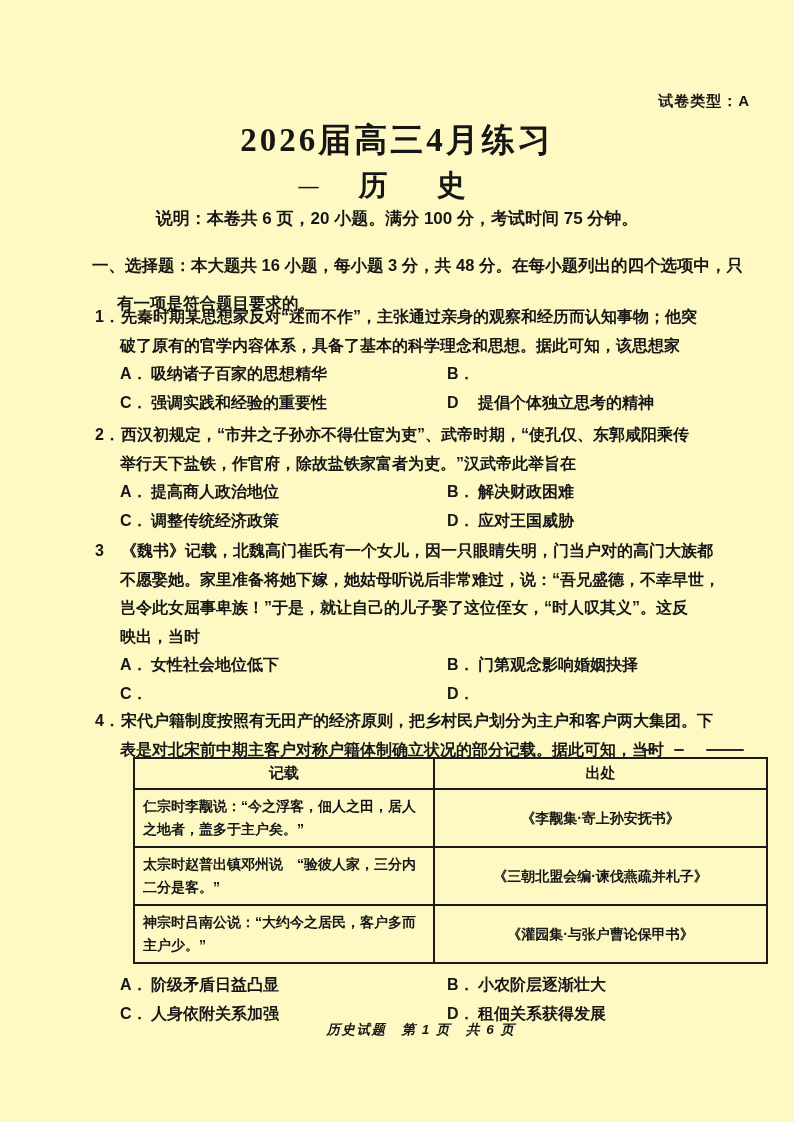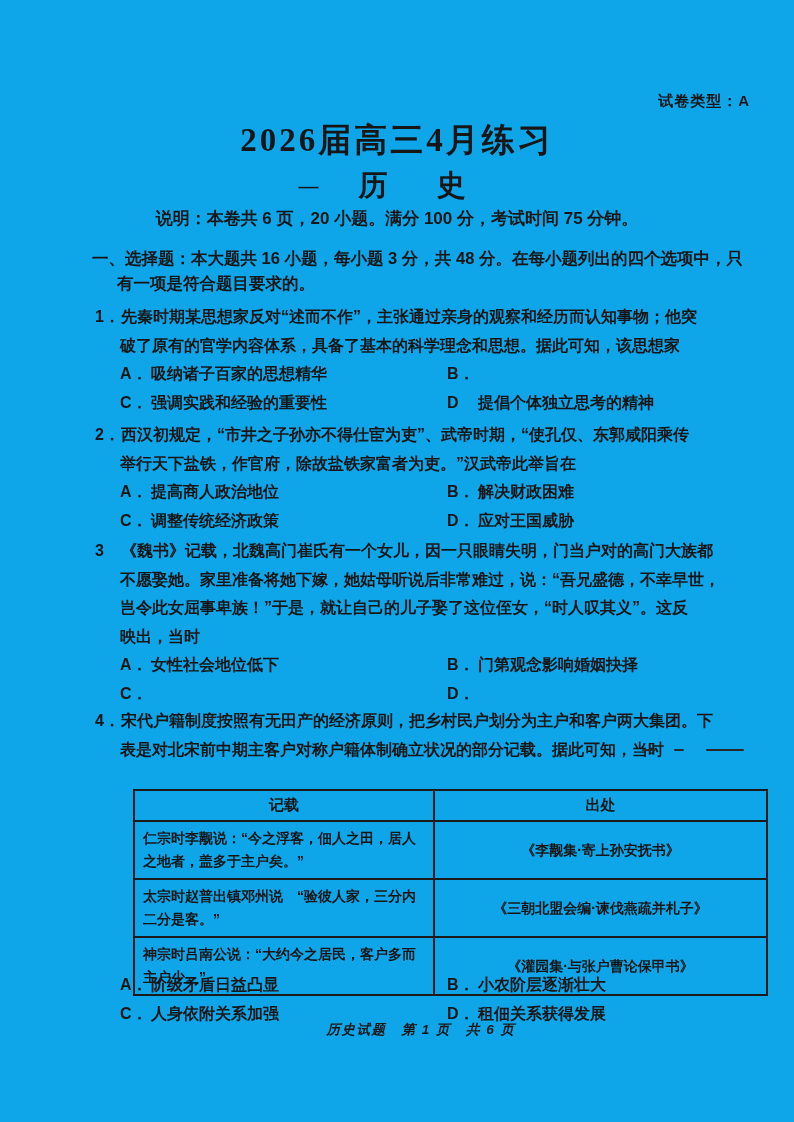--- a/index.html
+++ b/index.html
@@ -1,52 +1,52 @@
 <!DOCTYPE html>
 <html><head>
 <meta charset="utf-8">
 <style>
   html,body { margin:0; padding:0; background:#ffffff; }
   .page {
-    position:relative; width:794px; height:1122px; background:#0ea5e9;
+    position:relative; width:794px; height:1122px; background:#fef9c3;
     font-family:"Liberation Sans", sans-serif; font-weight:700; color:#161616;
     overflow:hidden;
   }
   .paper-type { position:absolute; top:92px; right:44px; font-size:15px; letter-spacing:1px; }
   .title {
     position:absolute; top:118px; left:0; right:0; text-align:center;
     font-family:"Liberation Serif", serif; font-size:33px; letter-spacing:3px;
   }
   .subtitle {
     position:absolute; top:166px; left:0; right:0;
     display:flex; justify-content:center; align-items:center;
     font-family:"Liberation Serif", serif; font-size:29px;
     transform:translateX(-10px);
   }
   .subtitle .dash { font-size:20px; margin-right:40px; }
   .subtitle .sub-text { letter-spacing:10px; }
   .instructions { position:absolute; top:207px; left:0; right:0; text-align:center; font-size:17px; }
   .section-heading {
     position:absolute; top:246px; left:92px; width:672px;
-    font-size:16.5px; line-height:25px;
+    font-size:16.5px; line-height:38px;
     padding-left:25px; text-indent:-25px; white-space:pre-line;
   }
   .question { position:absolute; left:95px; width:672px; font-size:16px; line-height:28.5px; }
   .q1 { top:303px; } .q2 { top:421px; } .q3 { top:537px; } .q4 { top:707px; }
   .stem { padding-left:25px; text-indent:-25px; }
   .qnum { display:inline-block; width:26px; text-indent:0; white-space:nowrap; }
   .stem-text { white-space:pre-line; }
   .opt-row { display:flex; padding-left:25px; }
   .opt { display:flex; }
   .opt-left { width:327px; flex-shrink:0; }
   .opt-label { display:inline-block; width:31px; flex-shrink:0; }
   .q4-options { position:absolute; top:971px; left:95px; width:672px; font-size:16px; line-height:28.5px; }
   table.doc-table {
     position:absolute; top:757px; left:133px; width:635px;
-    border-collapse:collapse; table-layout:fixed;margin-top:32px;
+    border-collapse:collapse; table-layout:fixed;
   }
   .doc-table th, .doc-table td { border:2px solid #1b1b1b; font-weight:700; }
   .doc-table th { font-size:15px; text-align:center; height:27px; padding:1px 4px; }
   .doc-table td { font-size:14px; line-height:23px; padding:5px 8px; word-break:break-all; vertical-align:middle; }
   .doc-table .col-record { width:300px; }
   .doc-table td.cell-source { text-align:center; }
   .footer {
     position:absolute; top:1021px; left:0; right:0; text-align:center;
     font-size:13.5px; font-style:italic; letter-spacing:1.5px;padding-left:48px;
   }

